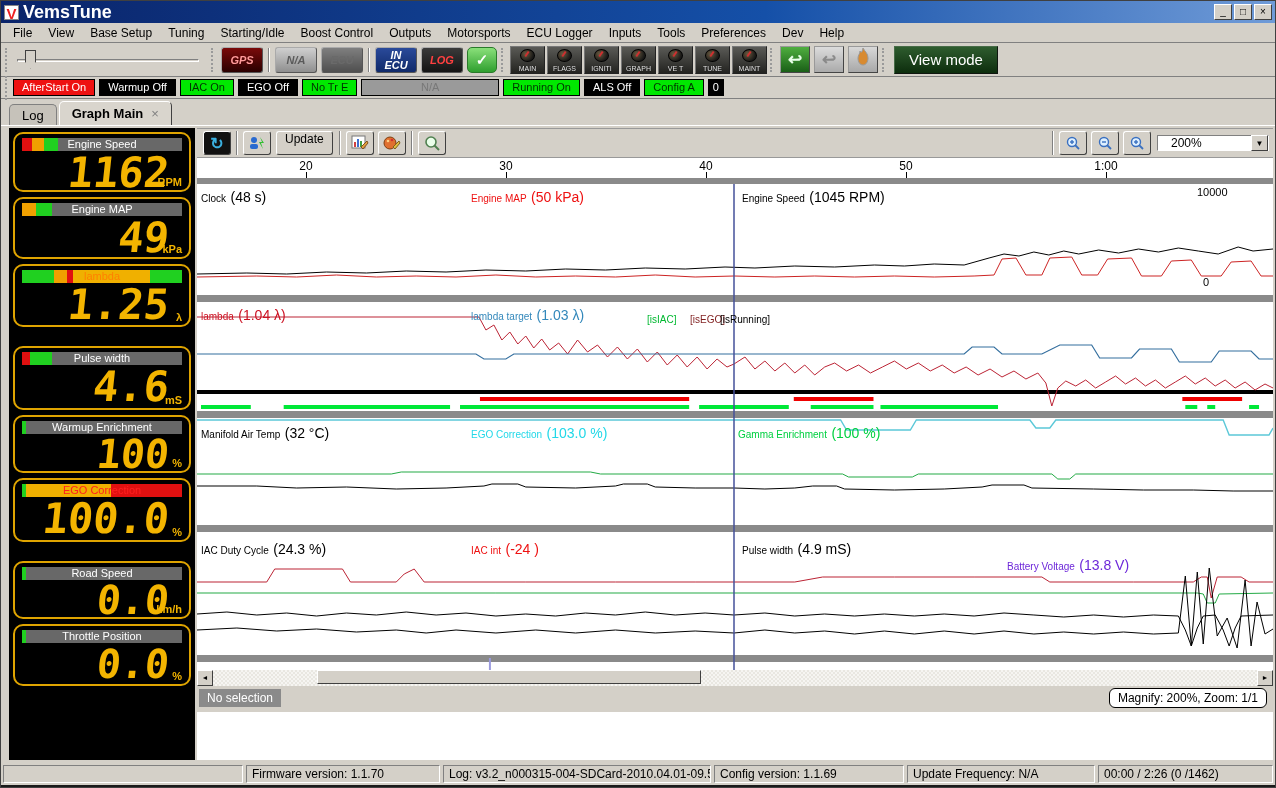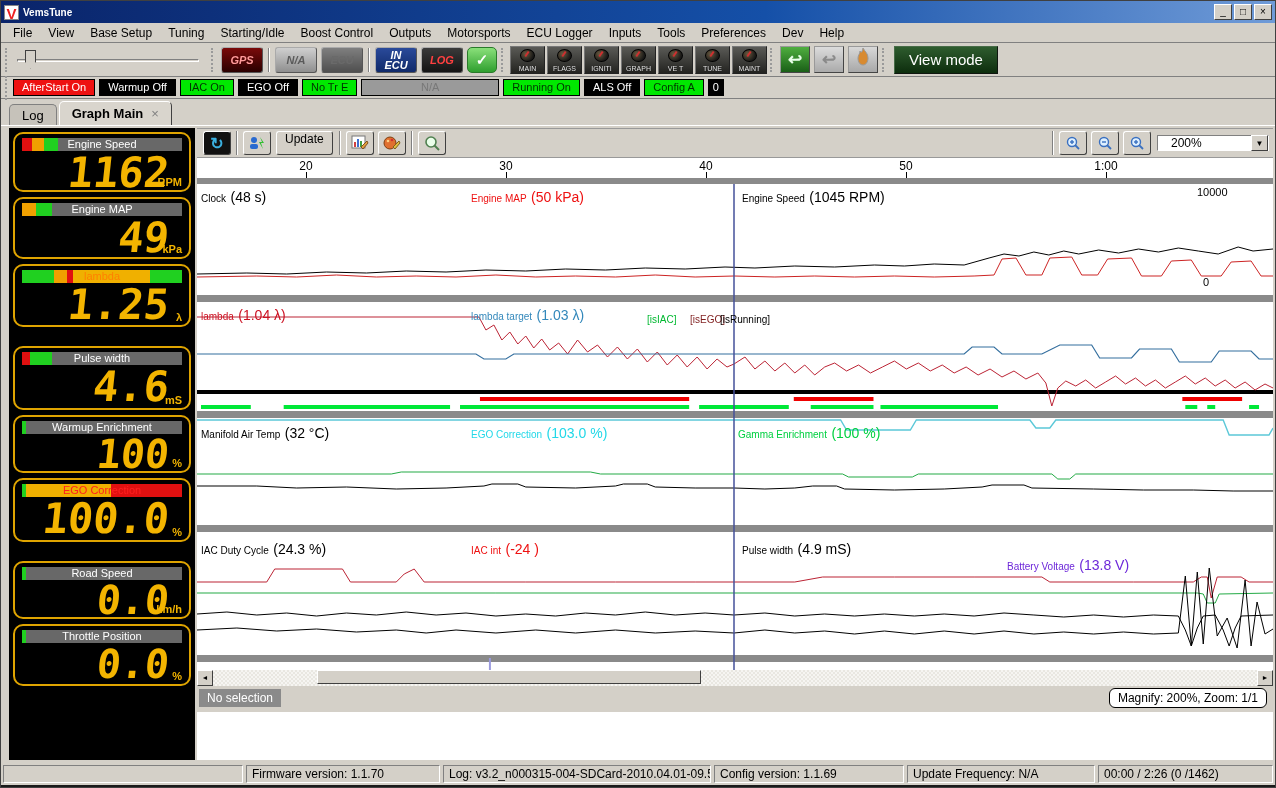--- a/index.html
+++ b/index.html
@@ -2,21 +2,21 @@
 <html><head>
 <meta charset="utf-8">
 <style>
   * { box-sizing: border-box; margin:0; padding:0; }
   body { font-family:"Liberation Sans", sans-serif; background:#555; }
   .window { width:1276px; height:788px; background:#d4d0c8; position:relative; border:1px solid #404040; overflow:hidden; }
 
   
   .titlebar { height:22px; background:linear-gradient(90deg,#0a246a,#1550a8 60%,#6f9bd8); display:flex; align-items:center; padding:0 3px; }
   .vlogo { color:#ee2222; font-weight:bold; font-size:15px; background:#fff; width:15px; height:15px; line-height:15px; text-align:center; margin-right:4px; border:1px solid #888;}
-  .wtitle { color:#fff; font-weight:bold; font-size:10px; flex:1; }
+  .wtitle { color:#fff; font-weight:bold; font-size:18px; flex:1; }
   .winbtn { width:18px; height:16px; background:#d4d0c8; border:1px solid; border-color:#fff #404040 #404040 #fff; font-size:10px; line-height:14px; text-align:center; margin-left:2px; color:#000; }
 
   
   .menubar { height:20px; display:flex; align-items:center; padding:0 4px; font-size:12px; border-bottom:1px solid #808080; }
   .menuitem { padding:2px 8px; }
 
   
   .toolbar { height:34px; display:flex; align-items:center; padding:0 2px; border-bottom:1px solid #808080; }
   .grip { width:4px; height:24px; border-left:2px dotted #9a9a9a; margin:0 4px 0 2px; }
   .vsep { width:2px; height:24px; border-left:1px solid #808080; border-right:1px solid #fff; margin:0 3px; }

